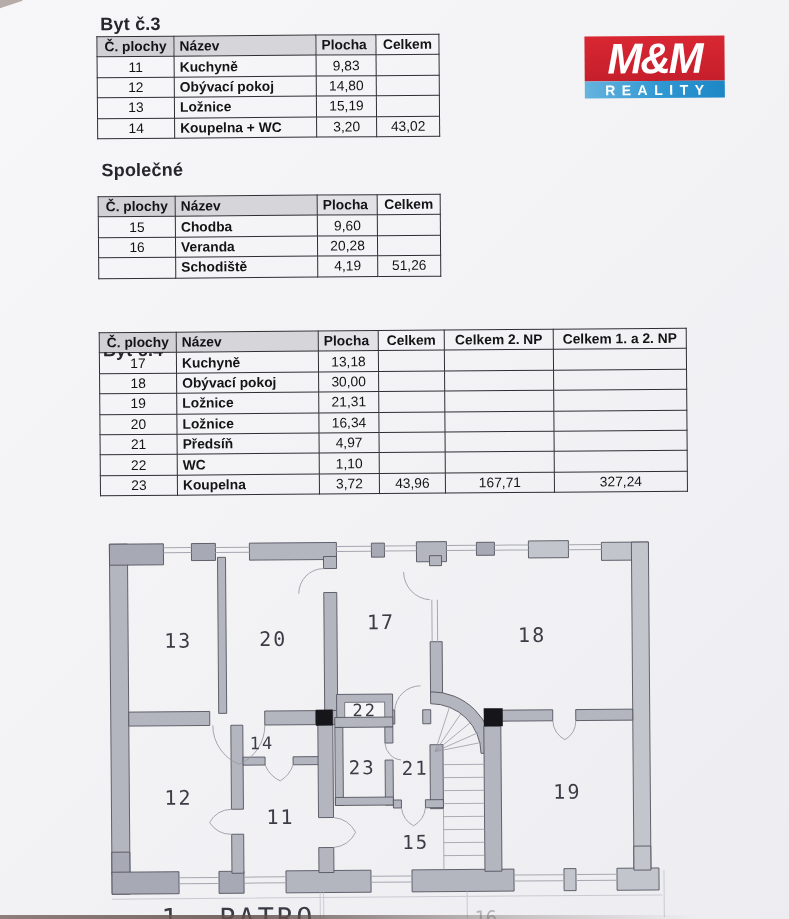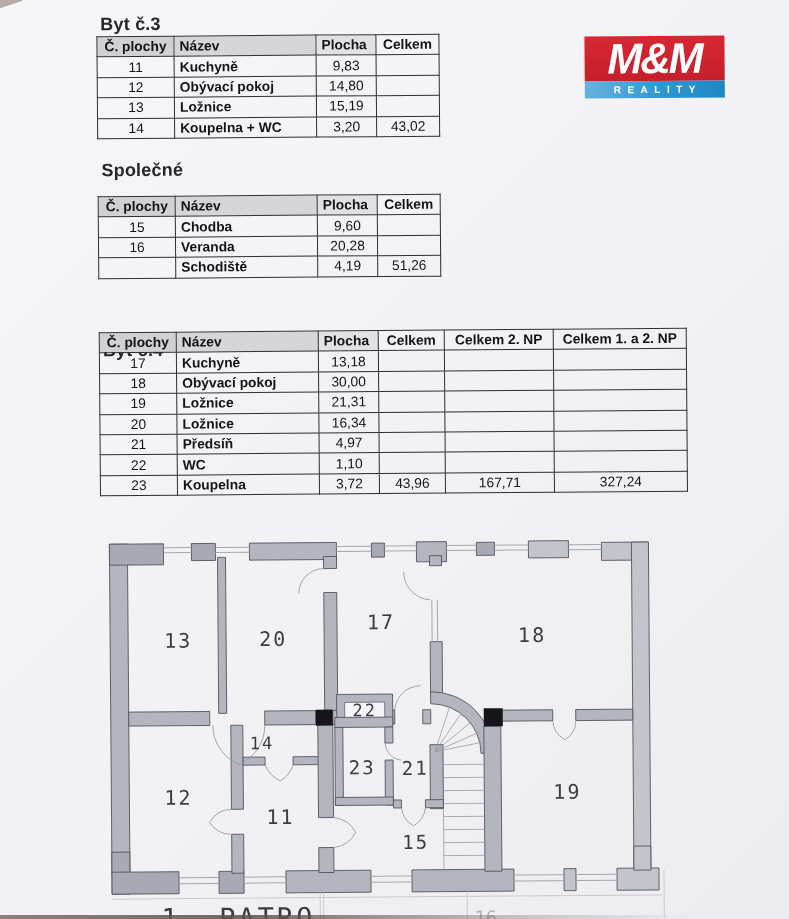--- a/index.html
+++ b/index.html
@@ -25,21 +25,21 @@
   table.doc td.ca{text-align:center;}
   table.doc td.cl{text-align:left;font-weight:600;}
 
   .logo{position:absolute;left:587px;top:38px;width:140px;}
   .logo .red{height:45px;background:linear-gradient(180deg,#d82733 0%,#c51f2b 100%);
              display:flex;align-items:center;justify-content:center;}
   .logo .red span{color:#fff;font-weight:700;font-style:italic;font-size:42px;
              letter-spacing:-2px;line-height:1;transform:scaleY(1.02);}
   .logo .blue{height:17px;background:linear-gradient(90deg,#66b3de 0%,#2f97d2 55%,#1d87c6 100%);
              display:flex;align-items:center;justify-content:center;}
-  .logo .blue span{color:#fff;font-weight:700;font-size:10px;letter-spacing:6.5px;
+  .logo .blue span{color:#fff;font-weight:700;font-size:14px;letter-spacing:6.5px;
              line-height:1;margin-left:6px;}
 
   .plan{position:absolute;left:95px;top:530px;}
 
   .scan-bottom{position:absolute;left:0;bottom:0;height:4px;width:700px;
       background:linear-gradient(90deg,#7c6a66 0%,#5f4e4a 35%,rgba(110,95,90,.35) 75%,rgba(110,95,90,0) 100%);
       opacity:.85;}
   .scan-corner{position:absolute;left:-4px;top:-3px;width:26px;height:8px;background:#8a7b76;
       transform:rotate(-18deg);opacity:.6;}
 </style>

